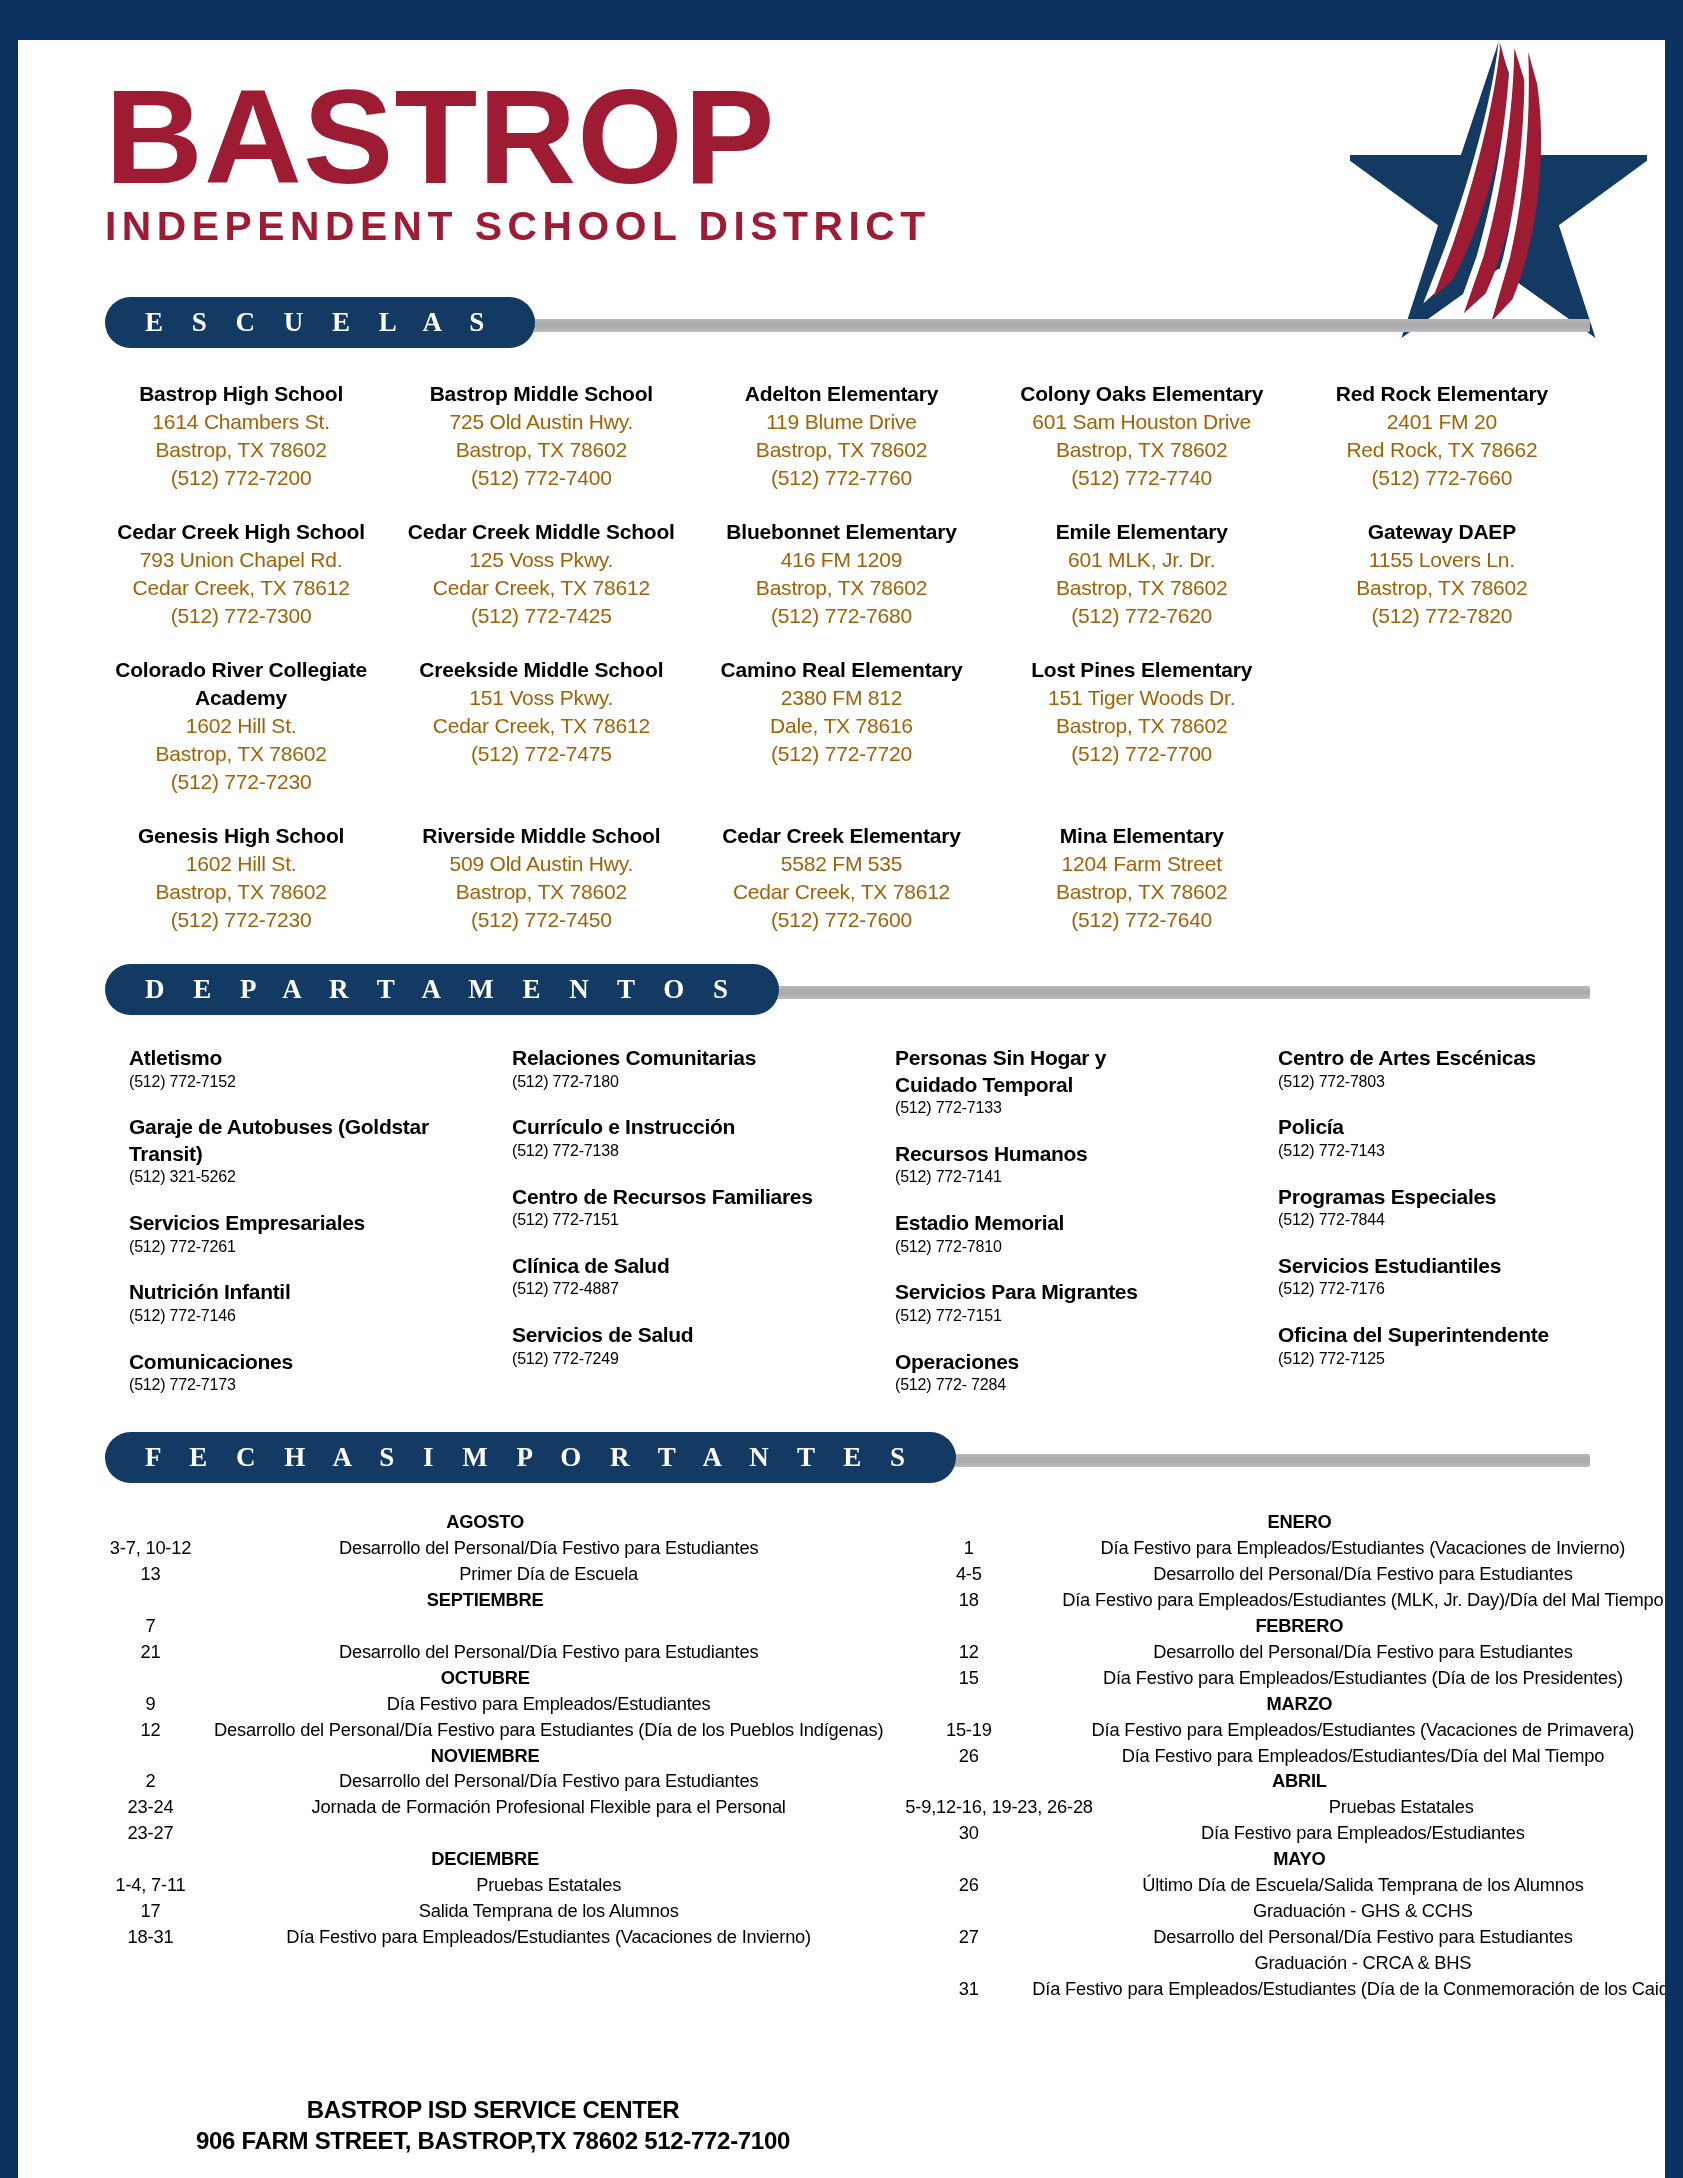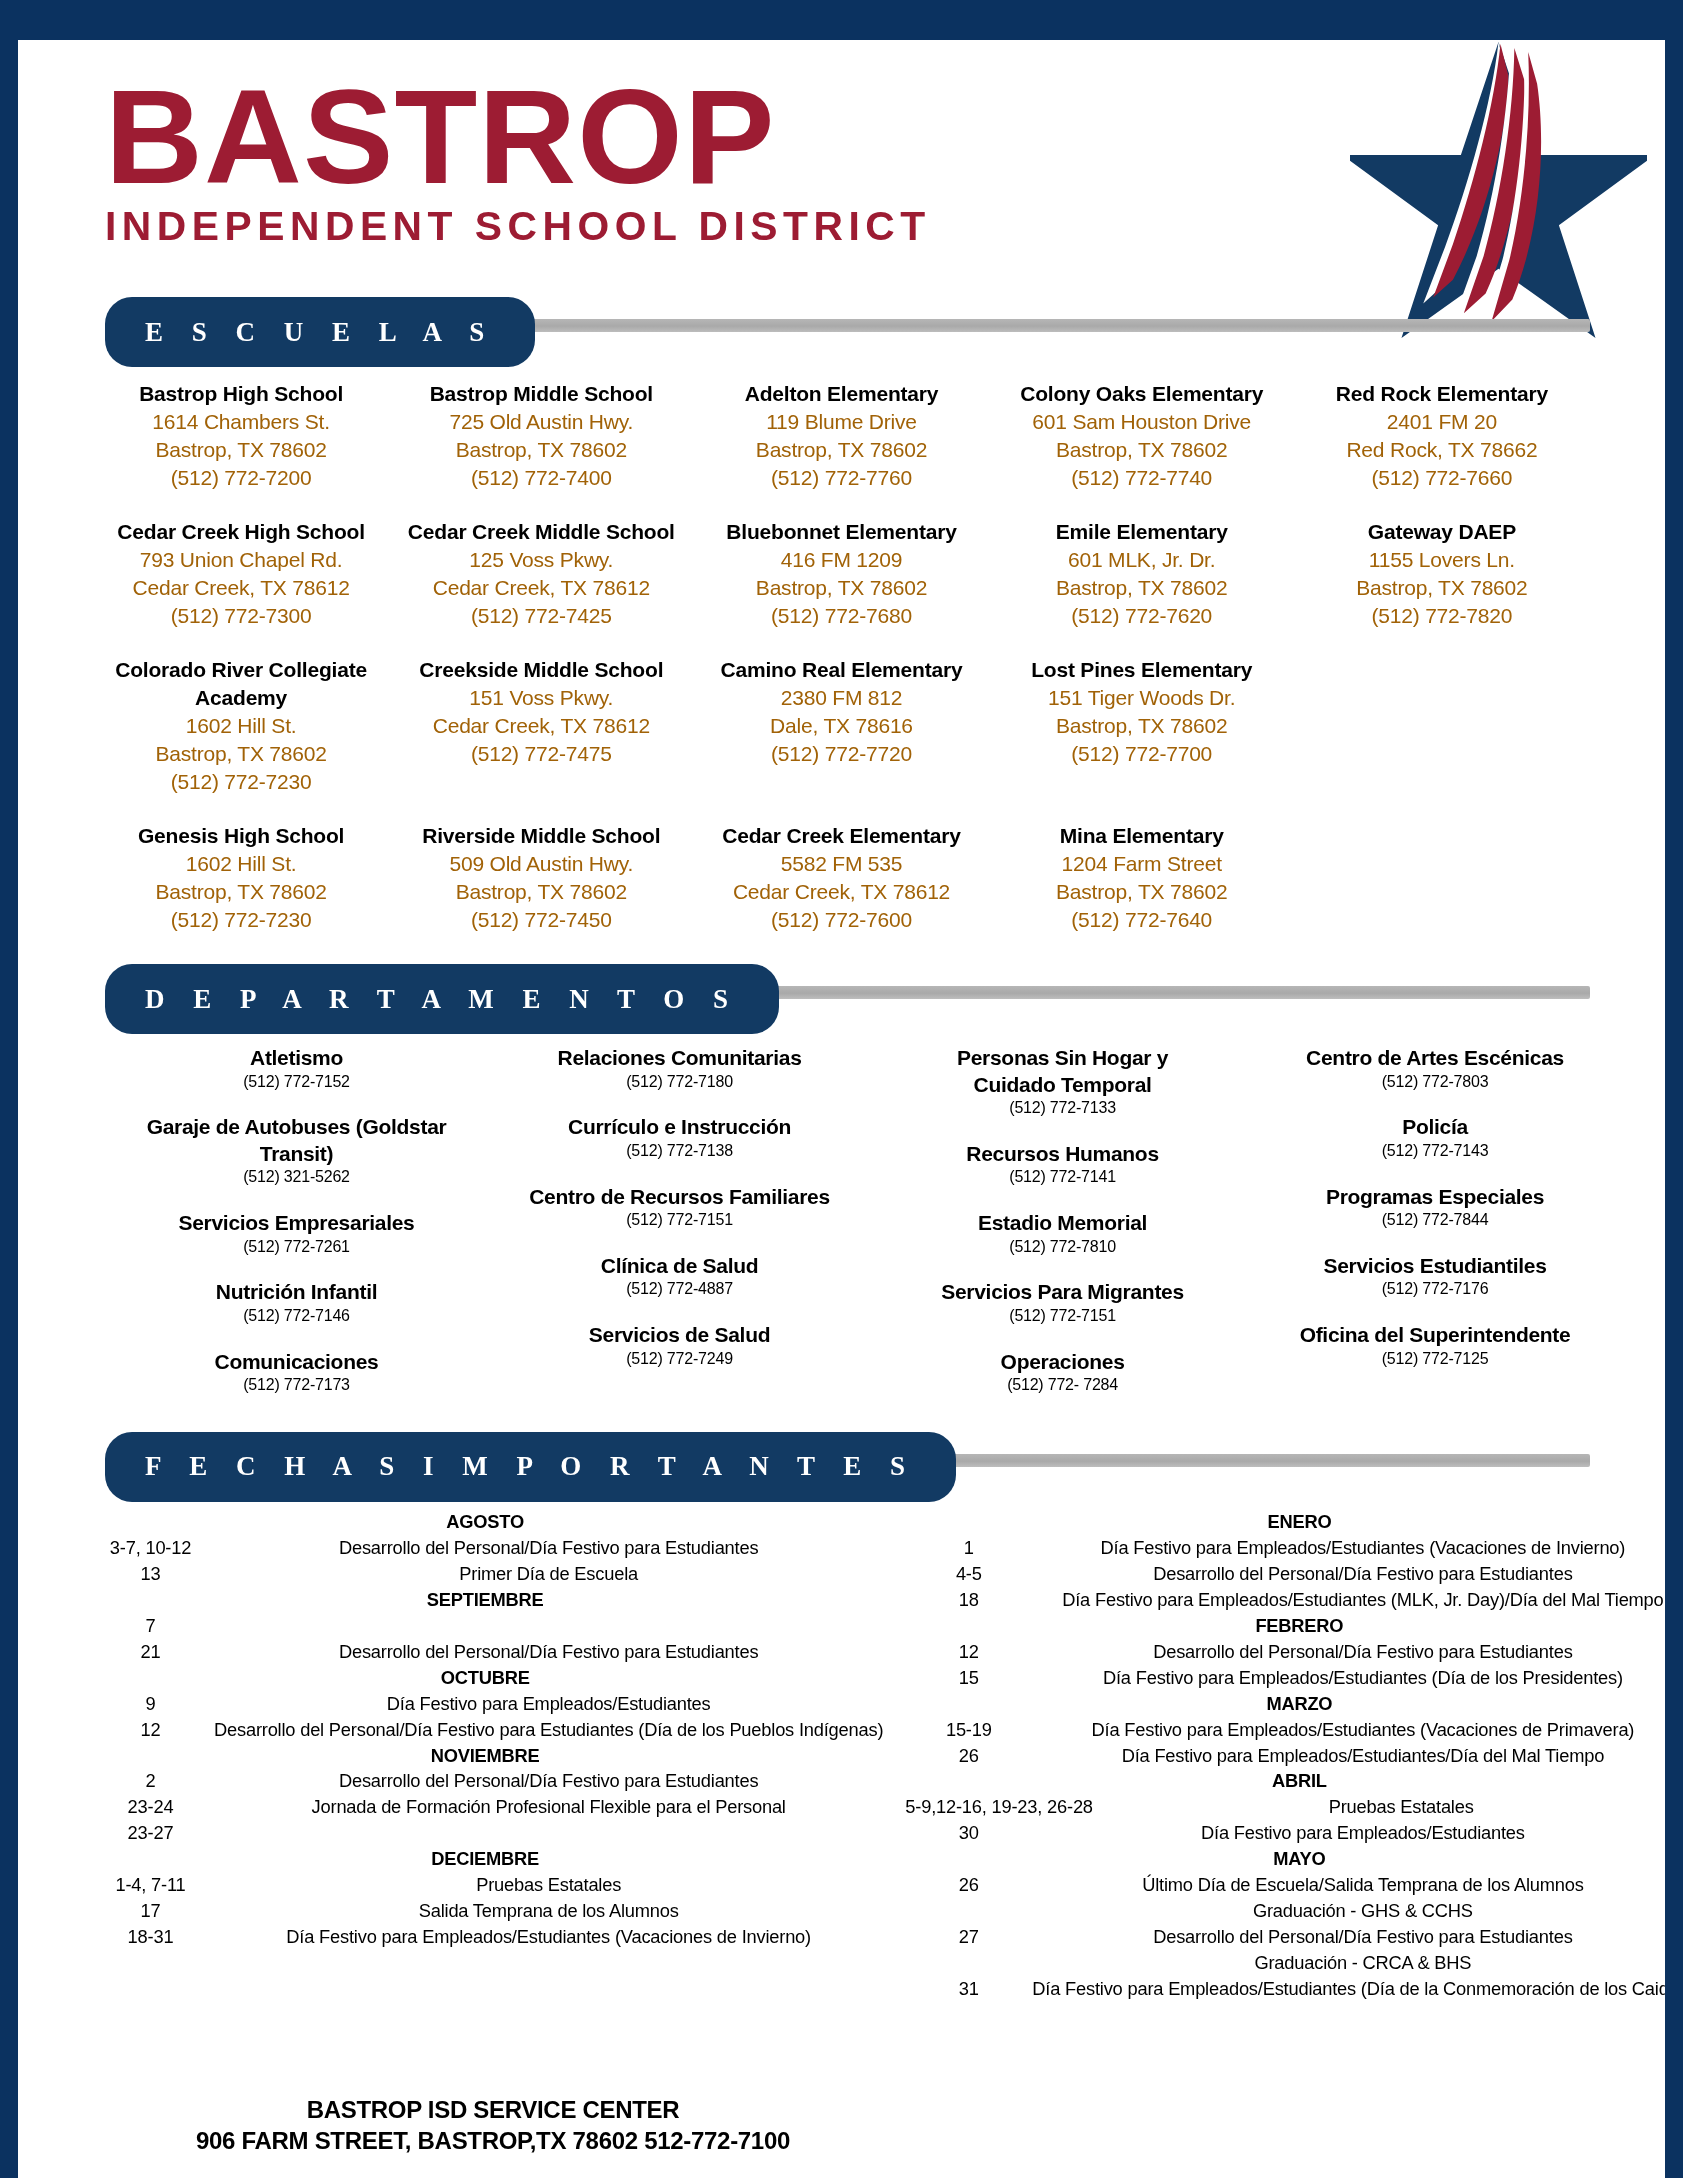--- a/index.html
+++ b/index.html
@@ -59,21 +59,21 @@
 
   
   .banner-row {
     position: relative;
     height: 57px;
     margin: 0 0 0 0;
   }
   .banner-pill {
     position: absolute;
     left: 87px; top: 0;
-    height: 70px;
+    height: 51px;
     border-radius: 27px;
     background: #123a63;
     color: #ffffff;
     display: flex; align-items: center;
     padding: 0 40px;
     font-family: "Liberation Serif", serif;
     font-size: 27px;
     font-weight: bold;
     letter-spacing: 11px;
     white-space: nowrap;
@@ -115,21 +115,21 @@
     letter-spacing: -0.2px;
   }
 
   
   .depts {
     margin: 24px 73px 0 73px;
     display: grid;
     grid-template-columns: 1.06fr 1.06fr 1.06fr 1fr;
     column-gap: 10px;
   }
-  .dept-col { padding-left: 38px; text-align: center; }
+  .dept-col { padding-left: 38px; }
   .dept {
     margin-bottom: 22px;
   }
   .dept .dname {
     font-weight: bold;
     font-size: 21px;
     line-height: 1.26;
     color: #000;
     letter-spacing: -0.3px;
   }

